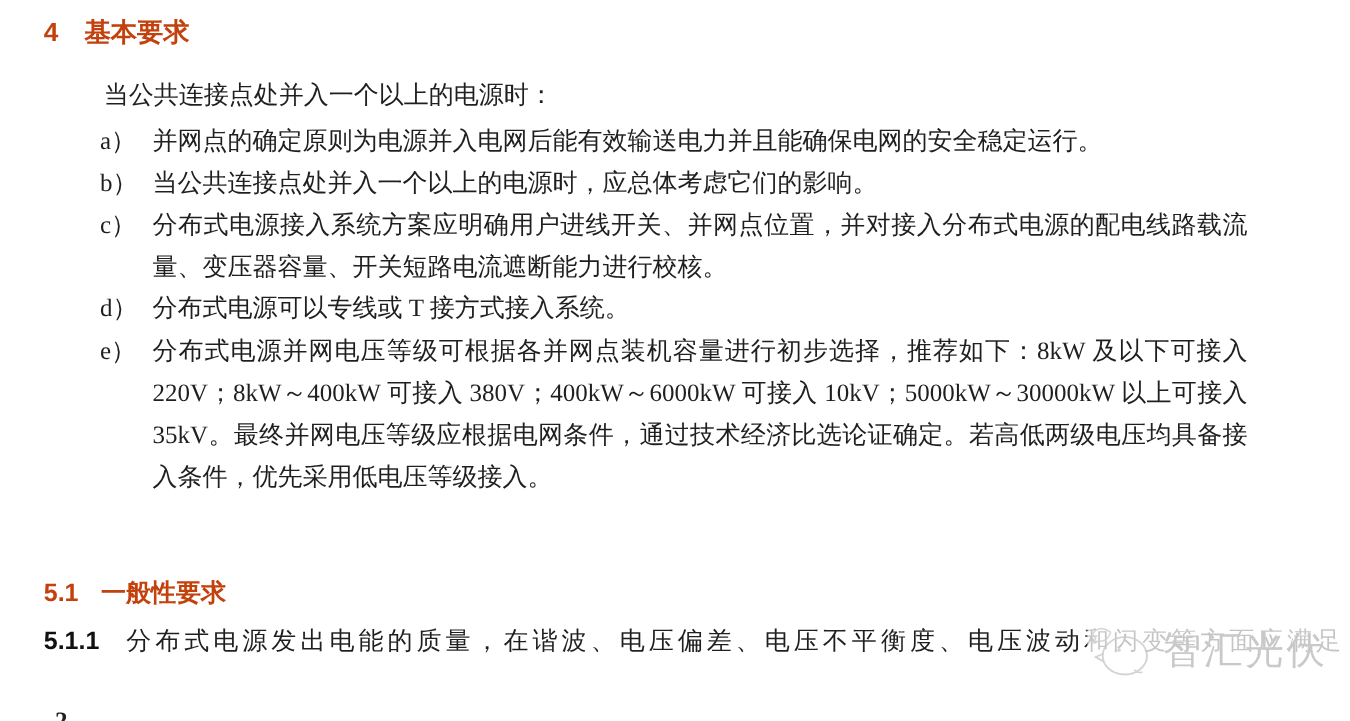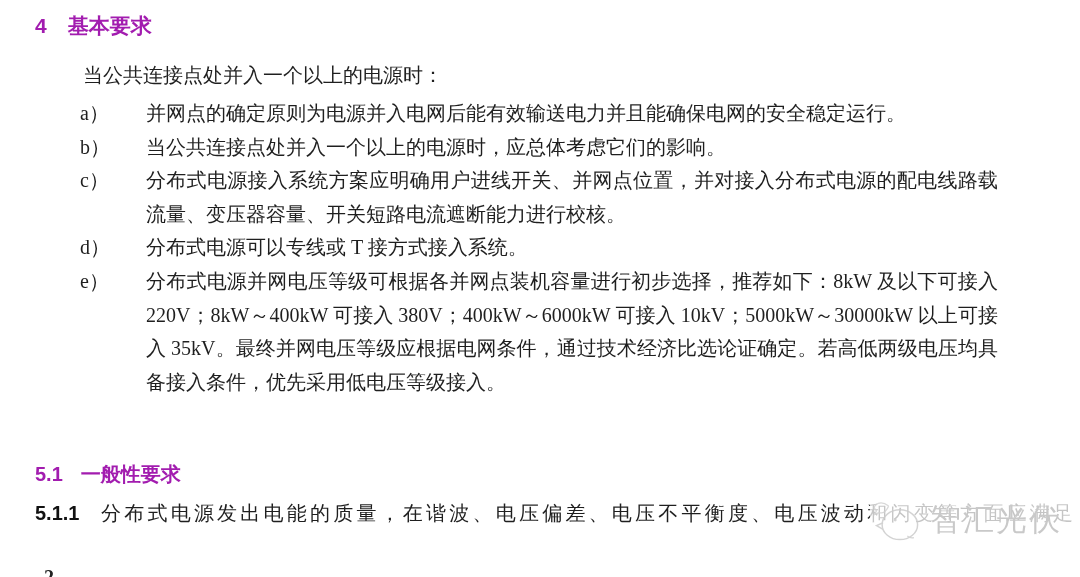--- a/index.html
+++ b/index.html
@@ -8,33 +8,33 @@
     position:relative;
     background:#ffffff;
     overflow:hidden;
     font-family:"Liberation Serif","DejaVu Serif",serif;
     color:#1f1f1f;
     margin:0 auto;
   }
   .heading {
     font-family:"Liberation Sans","DejaVu Sans",sans-serif;
     font-weight:bold;
-    color:#a21caf;
+    color:#c2410c;
     white-space:nowrap;
   }
   .h4 { position:absolute; left:35px; top:12px; font-size:21px; }
   .h4 .sec-num { display:inline-block; margin-right:21px; }
   .intro {
     position:absolute; left:83px; top:62px;
     font-size:20px; white-space:nowrap;
   }
   .list { position:absolute; left:80px; top:97px; width:918px; }
   .item { display:flex; font-size:20px; line-height:33.6px; }
   .item .marker { flex:0 0 42px; width:42px; }
-  .item .text { flex:1; text-align:justify;margin-left:24px; }
+  .item .text { flex:1; text-align:justify; }
   .h5  { position:absolute; left:35px; top:418px; font-size:21px; }
   .h5 .sec-num { display:inline-block; margin-right:21px; }
   .h51 { position:absolute; left:35px; top:461px; font-size:20px; }
   .h51 .sec-num { display:inline-block; margin-right:18px; }
   .clause {
     position:absolute; left:35px; top:497px; width:1038px;
     display:flex; font-size:20px; line-height:33px;
   }
   .clause .clause-num {
     font-family:Liberation Sans, sans-serif;

